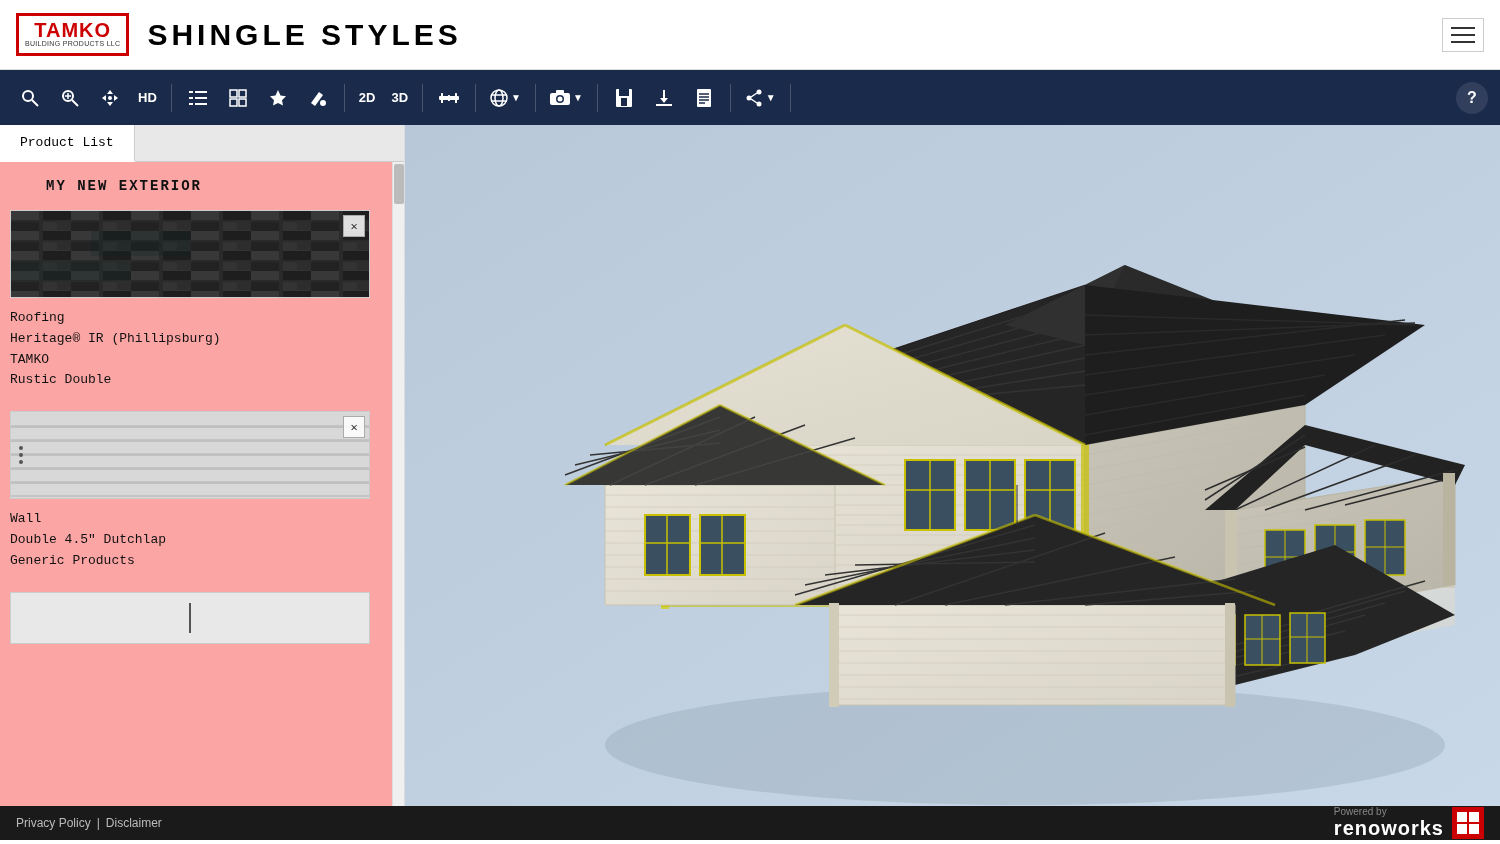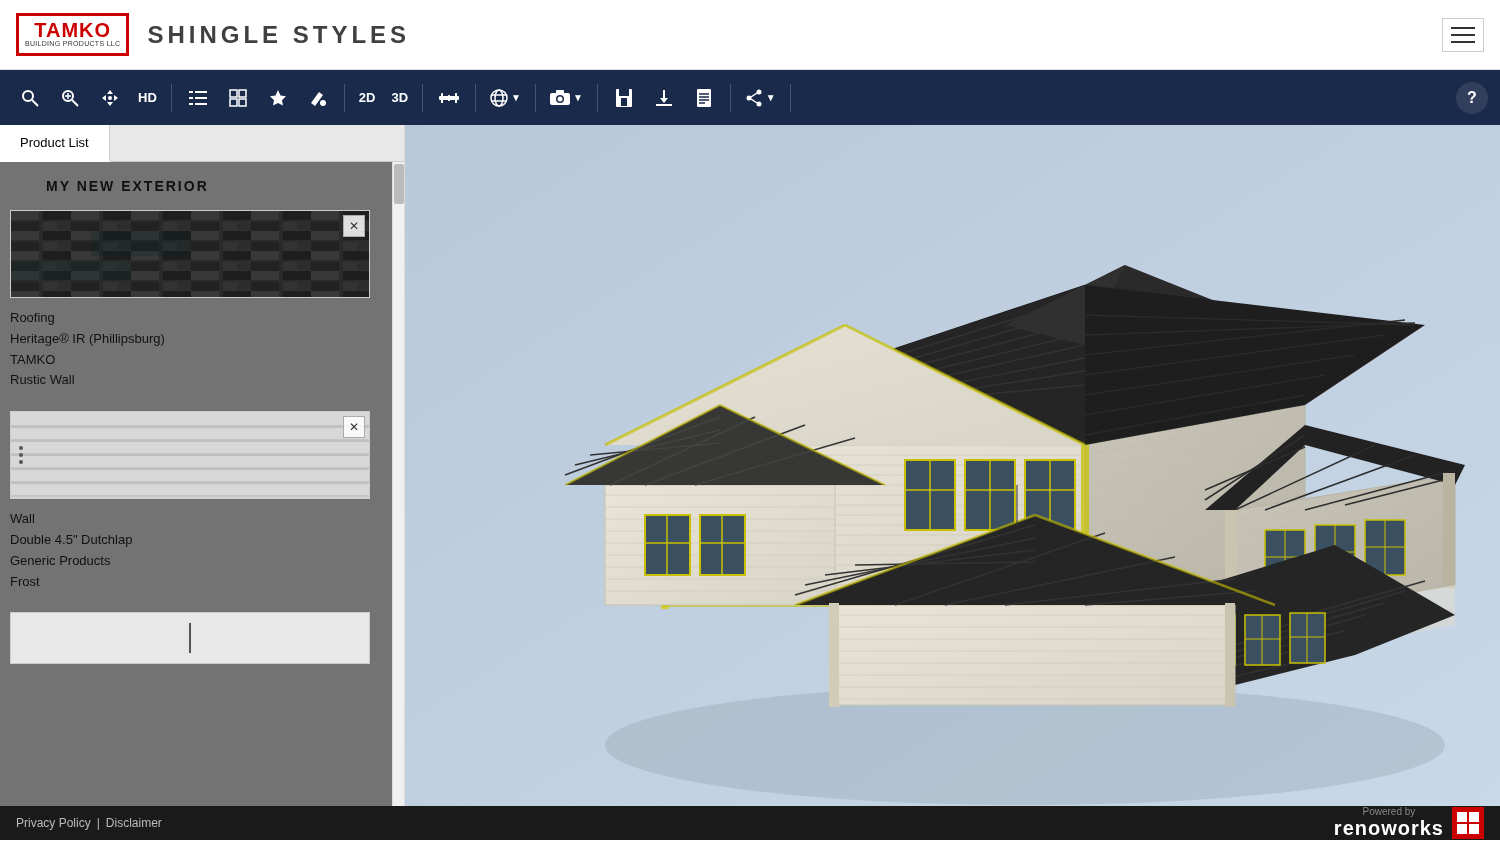--- a/index.html
+++ b/index.html
@@ -31,24 +31,24 @@
       line-height: 1;
     }
     #logo-sub {
       font-size: 7px;
       color: #333;
       letter-spacing: 0.3px;
       line-height: 1.2;
       text-align: center;
     }
     #app-title {
-      font-size: 24px;
+      font-size: 30px;
       font-weight: 700;
       letter-spacing: 4px;
-      color: #404040;
+      color: #000000;
       text-transform: uppercase;
     }
     #hamburger {
       margin-left: auto;
       display: flex;
       flex-direction: column;
       gap: 5px;
       cursor: pointer;
       padding: 8px;
       border: 1px solid #ccc;
@@ -108,25 +108,26 @@
     
     #main {
       display: flex;
       height: calc(844px - 70px - 55px - 38px);
     }
 
     
     #sidebar {
       width: 405px;
       min-width: 405px;
-      background: #737373;
+      background: #fca5a5;
       display: flex;
       flex-direction: column;
       border-right: 1px solid #ddd;
       overflow: hidden;
+      font-family: Liberation Mono, monospace;
     }
     #tab-bar {
       display: flex;
       border-bottom: 1px solid #ccc;
       background: #e8e8e8;
     }
     .tab {
       padding: 10px 20px;
       font-size: 13px;
       cursor: pointer;
@@ -476,21 +477,21 @@
 
             <rect x="0" y="50" width="120" height="20" fill="#1a3030" opacity="0.3"></rect>
             <rect x="80" y="20" width="100" height="25" fill="#0a2020" opacity="0.25"></rect>
           </svg>
           <div class="close-btn">✕</div>
         </div>
         <div class="product-label">
           <div class="type">Roofing</div>
           <div class="name">Heritage® IR (Phillipsburg)</div>
           <div class="brand">TAMKO</div>
-          <div class="color">Rustic Wall</div>
+          <div class="color">Rustic Double</div>
         </div>
       </div>
 
       <div class="product-card">
         <div class="product-img product-img-wall" style="background:#d5d5d5;">
           <svg width="100%" height="100%" style="position:absolute;top:0;left:0;">
             <rect width="100%" height="100%" fill="#d8d8d8"></rect>
             <line x1="0" y1="14" x2="100%" y2="14" stroke="#b0b0b0" stroke-width="1"></line>
             <line x1="0" y1="28" x2="100%" y2="28" stroke="#b0b0b0" stroke-width="1"></line>
             <line x1="0" y1="42" x2="100%" y2="42" stroke="#b0b0b0" stroke-width="1"></line>
@@ -508,21 +509,20 @@
             <div class="wall-dot"></div>
             <div class="wall-dot"></div>
             <div class="wall-dot"></div>
           </div>
           <div class="close-btn">✕</div>
         </div>
         <div class="product-label">
           <div class="type">Wall</div>
           <div class="name">Double 4.5" Dutchlap</div>
           <div class="brand">Generic Products</div>
-          <div class="color">Frost</div>
         </div>
       </div>
 
       <div class="product-card product-card-partial">
         <div class="product-img" style="background:#e8e8e8; height:52px;">
           <div class="partial-line"></div>
         </div>
       </div>
 
       <div id="sidebar-scroll">
@@ -768,21 +768,21 @@
   </div>
 </div>
 
 <div id="footer">
   <div id="footer-links">
     <a href="#">Privacy Policy</a>
     <span class="sep">|</span>
     <a href="#">Disclaimer</a>
   </div>
   <div id="powered-by">
-    <div style="display:flex;flex-direction:column;align-items:center;">
+    <div style="display:flex;flex-direction:column;align-items:flex-start;">
       <span id="powered-text">Powered by</span>
       <span id="renoworks-logo">renoworks</span>
     </div>
     <div id="renoworks-icon">
       <svg width="22" height="22" viewBox="0 0 22 22" fill="white">
         <rect x="0" y="0" width="10" height="10"></rect>
         <rect x="12" y="0" width="10" height="10"></rect>
         <rect x="0" y="12" width="10" height="10"></rect>
         <rect x="12" y="12" width="10" height="10"></rect>
       </svg>

